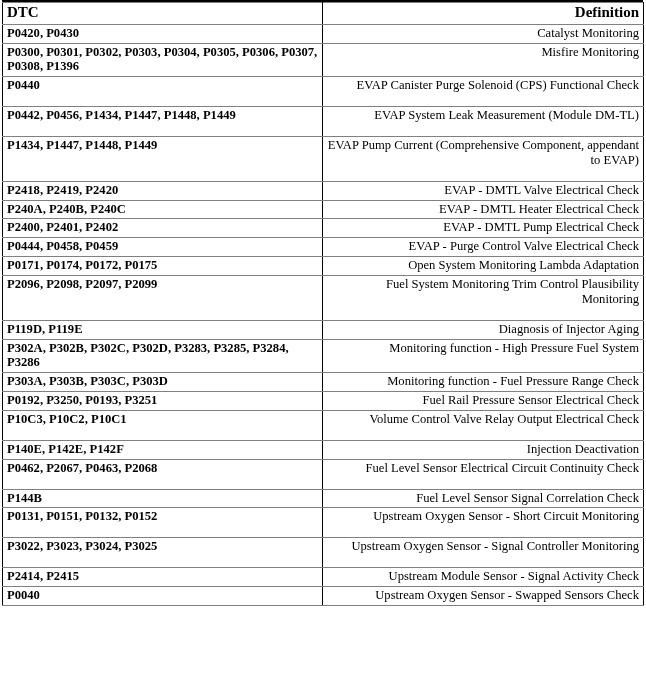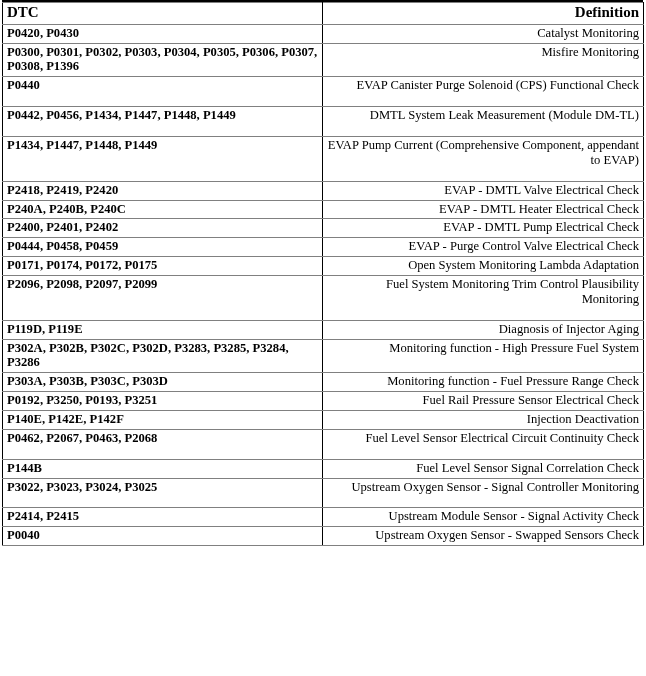--- a/index.html
+++ b/index.html
@@ -112,21 +112,21 @@
         <tr>
           <td class="col-dtc"><span class="code">P0300, P0301, P0302, P0303, P0304, P0305, P0306, P0307, P0308, P1396</span></td>
           <td class="col-def">Misfire Monitoring</td>
         </tr>
         <tr class="tall">
           <td class="col-dtc"><span class="code">P0440</span></td>
           <td class="col-def">EVAP Canister Purge Solenoid (CPS) Functional Check</td>
         </tr>
         <tr class="tall">
           <td class="col-dtc"><span class="code">P0442, P0456, P1434, P1447, P1448, P1449</span></td>
-          <td class="col-def">DMTL System Leak Measurement (Module DM-TL)</td>
+          <td class="col-def">EVAP System Leak Measurement (Module DM-TL)</td>
         </tr>
         <tr class="tall">
           <td class="col-dtc"><span class="code">P1434, P1447, P1448, P1449</span></td>
           <td class="col-def">EVAP Pump Current (Comprehensive Component, appendant to EVAP)</td>
         </tr>
         <tr>
           <td class="col-dtc"><span class="code">P2418, P2419, P2420</span></td>
           <td class="col-def">EVAP - DMTL Valve Electrical Check</td>
         </tr>
         <tr>
@@ -158,33 +158,41 @@
           <td class="col-def">Monitoring function - High Pressure Fuel System</td>
         </tr>
         <tr>
           <td class="col-dtc"><span class="code">P303A, P303B, P303C, P303D</span></td>
           <td class="col-def">Monitoring function - Fuel Pressure Range Check</td>
         </tr>
         <tr>
           <td class="col-dtc"><span class="code">P0192, P3250, P0193, P3251</span></td>
           <td class="col-def">Fuel Rail Pressure Sensor Electrical Check</td>
         </tr>
+        <tr class="tall">
+          <td class="col-dtc"><span class="code">P10C3, P10C2, P10C1</span></td>
+          <td class="col-def">Volume Control Valve Relay Output Electrical Check</td>
+        </tr>
         <tr>
           <td class="col-dtc"><span class="code">P140E, P142E, P142F</span></td>
           <td class="col-def">Injection Deactivation</td>
         </tr>
         <tr class="tall">
           <td class="col-dtc"><span class="code">P0462, P2067, P0463, P2068</span></td>
           <td class="col-def">Fuel Level Sensor Electrical Circuit Continuity Check</td>
         </tr>
         <tr>
           <td class="col-dtc"><span class="code">P144B</span></td>
           <td class="col-def">Fuel Level Sensor Signal Correlation Check</td>
         </tr>
         <tr class="tall">
+          <td class="col-dtc"><span class="code">P0131, P0151, P0132, P0152</span></td>
+          <td class="col-def">Upstream Oxygen Sensor - Short Circuit Monitoring</td>
+        </tr>
+        <tr class="tall">
           <td class="col-dtc"><span class="code">P3022, P3023, P3024, P3025</span></td>
           <td class="col-def">Upstream Oxygen Sensor - Signal Controller Monitoring</td>
         </tr>
         <tr>
           <td class="col-dtc"><span class="code">P2414, P2415</span></td>
           <td class="col-def">Upstream Module Sensor - Signal Activity Check</td>
         </tr>
         <tr>
           <td class="col-dtc"><span class="code">P0040</span></td>
           <td class="col-def">Upstream Oxygen Sensor - Swapped Sensors Check</td>

